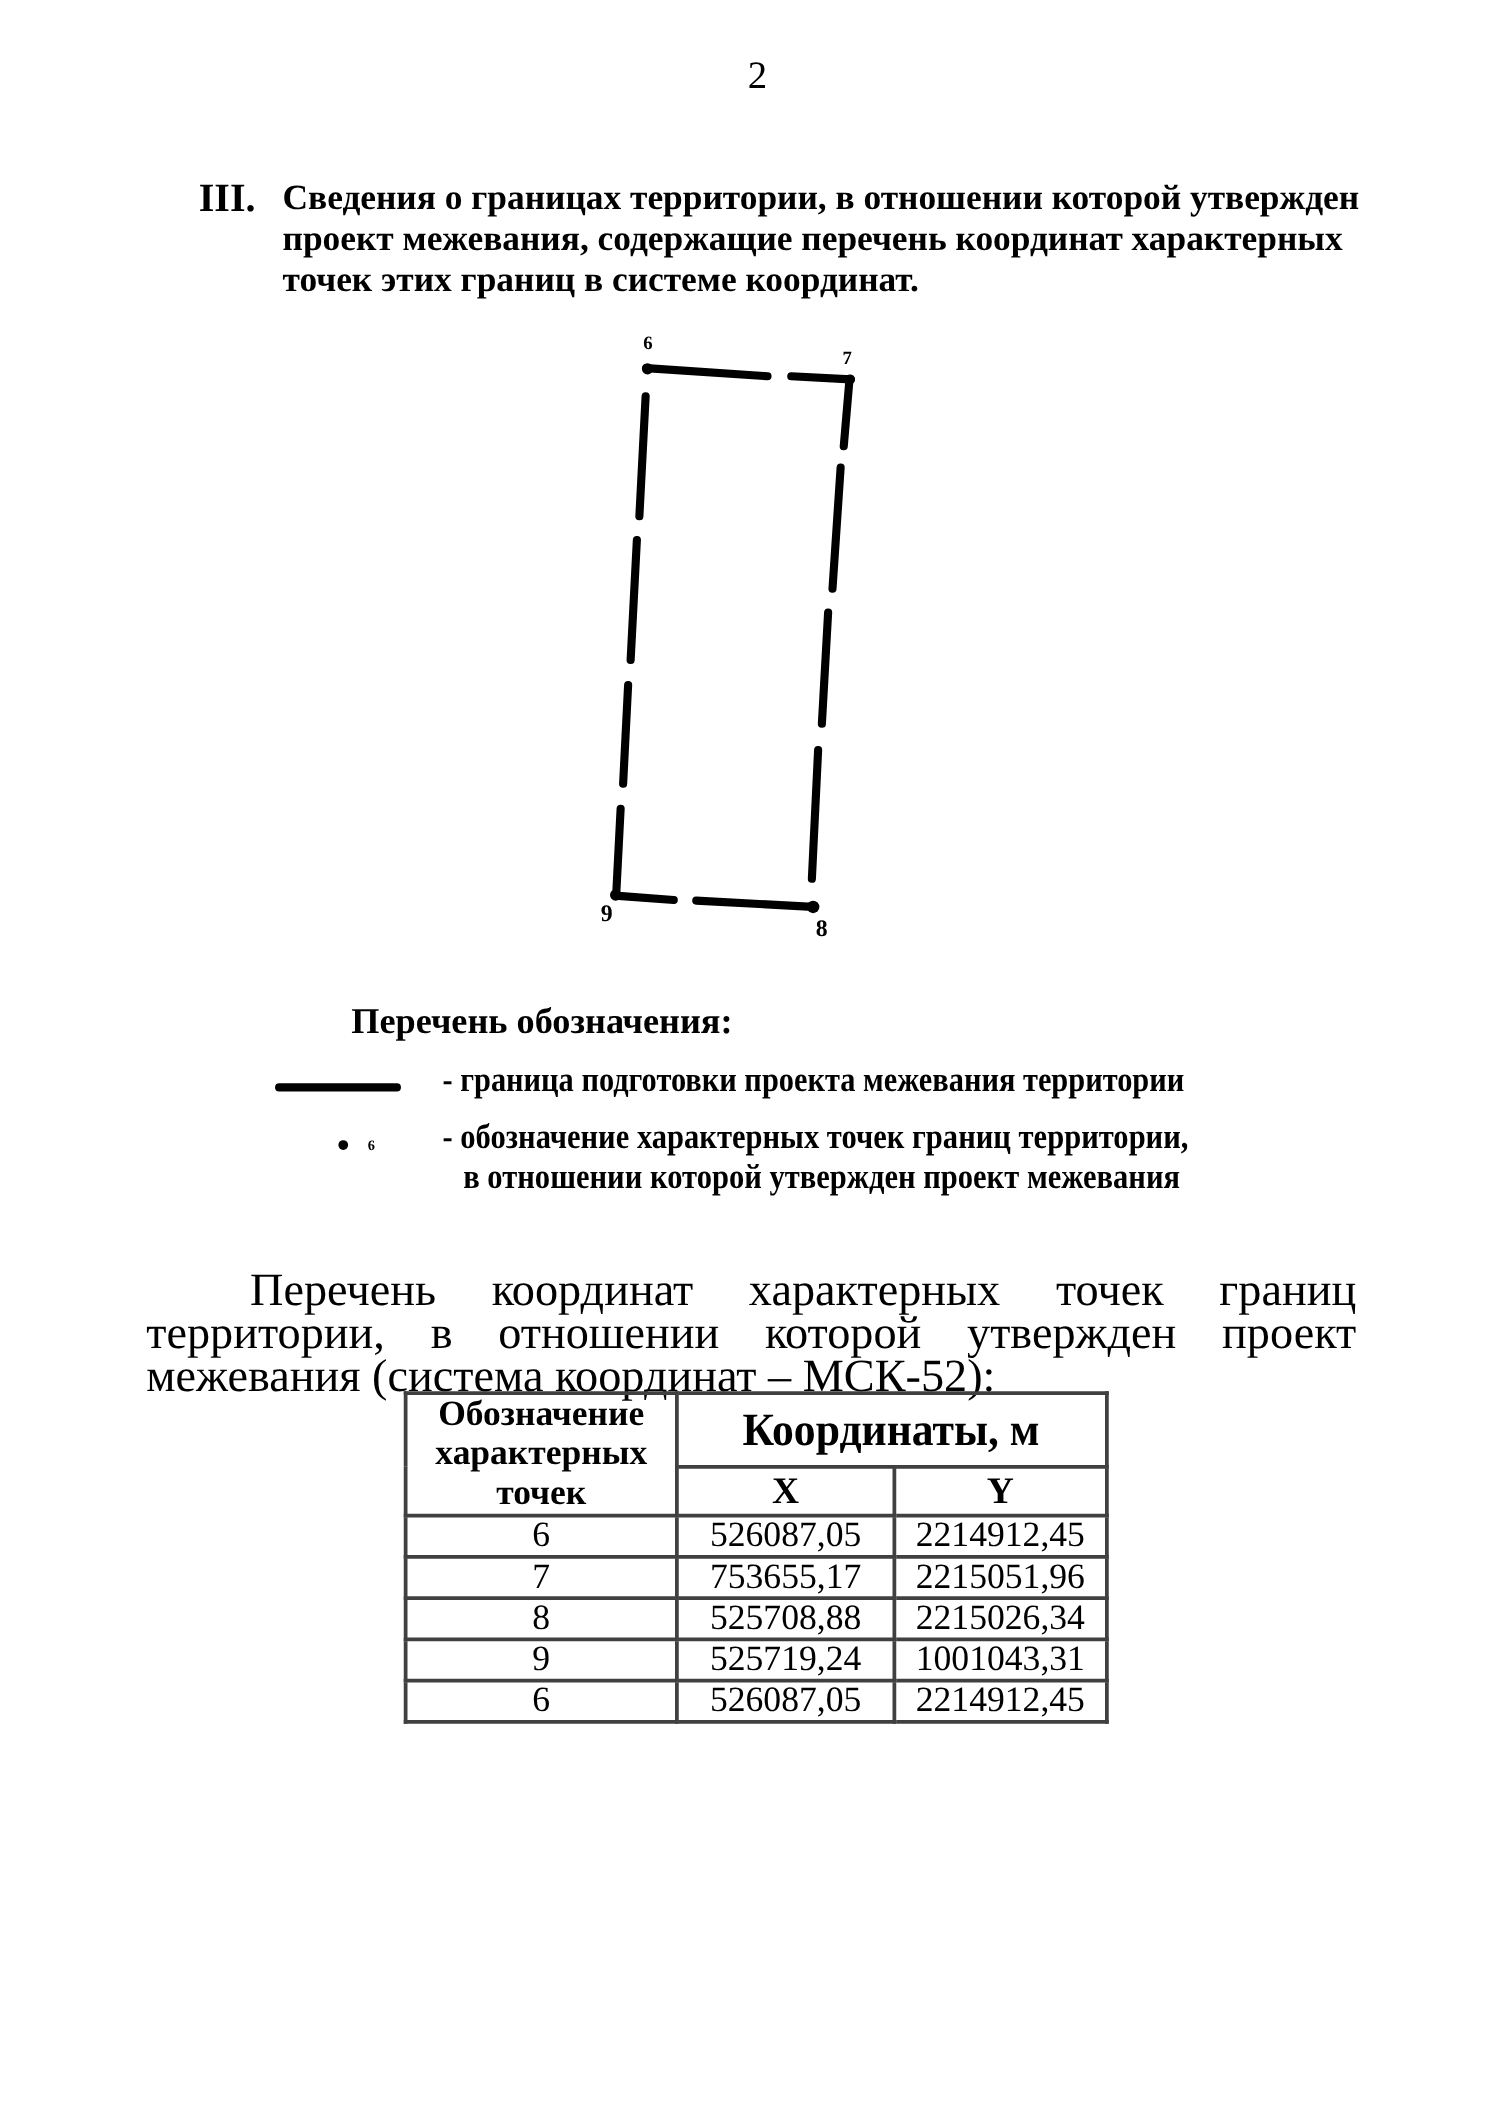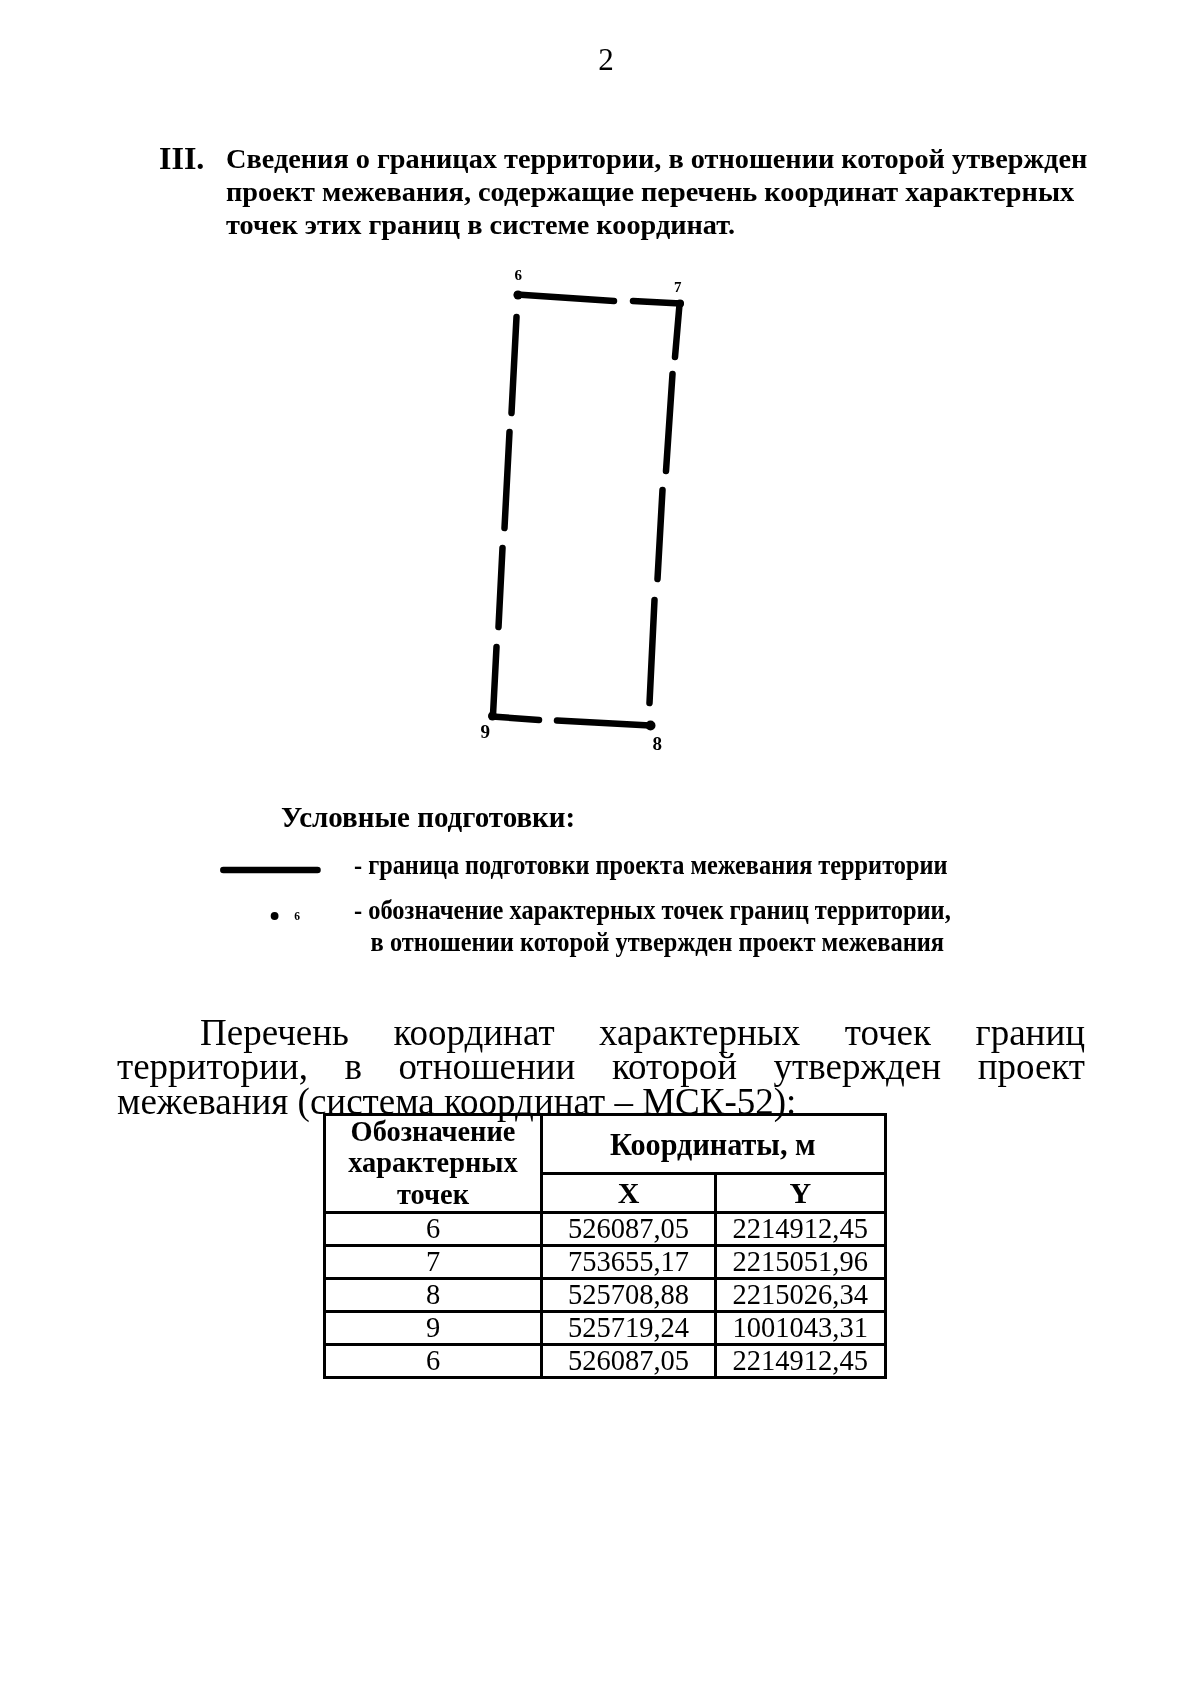--- a/index.html
+++ b/index.html
@@ -2,21 +2,21 @@
 <html><head>
 <meta charset="utf-8">
 <style>
 html,body{margin:0;padding:0}
 body{width:1200px;height:1697px;background:#ffffff;position:relative;overflow:hidden;
      font-family:"Liberation Serif",serif;color:#000}
 .abs{position:absolute;white-space:nowrap}
 .b{font-weight:bold}
 table.ct{position:absolute;left:323px;top:1112.5px;border-collapse:collapse;table-layout:fixed;
         width:560.5px;font-size:28.5px;line-height:28px;text-align:center;white-space:normal}
-table.ct td{border:3px solid #000000;padding:0;text-align:center;vertical-align:middle}
+table.ct td{border:3px solid #404040;padding:0;text-align:center;vertical-align:middle}
 </style>
 </head>
 <body>
 
 <div class="abs" style="left:0;top:42px;width:1212px;text-align:center;font-size:31px;line-height:36px">2</div>
 
 <div class="abs b" style="left:159px;top:142px;font-size:32px;line-height:33px">III.</div>
 
 <div class="abs b" style="left:226px;top:142px;width:865px;font-size:28.3px;line-height:33px">Сведения о границах территории, в отношении которой утвержден<br>проект межевания, содержащие перечень координат характерных<br>точек этих границ в системе координат.</div>
 
@@ -48,21 +48,21 @@
 </svg>
 
 <div class="abs b" style="left:514.5px;top:268.3px;font-size:15px;line-height:15px">6</div>
 
 <div class="abs b" style="left:674px;top:279.5px;font-size:15px;line-height:15px">7</div>
 
 <div class="abs b" style="left:480.5px;top:722.1px;font-size:19px;line-height:19px">9</div>
 
 <div class="abs b" style="left:652.5px;top:733.6px;font-size:19px;line-height:19px">8</div>
 
-<div class="abs b" style="left:281px;top:802px;font-size:29px;line-height:31px">Условные подготовки:</div>
+<div class="abs b" style="left:281px;top:802px;font-size:29px;line-height:31px">Перечень обозначения:</div>
 
 <svg class="abs" style="left:215px;top:861.5px" width="112" height="16" viewBox="0 0 112 16">
   <path d="M8.3 7.9 L102.5 7.9" stroke="#000" stroke-width="6.5" stroke-linecap="round"></path>
 </svg>
 
 <div class="abs b" style="left:354px;top:850.5px;font-size:28px;line-height:28px;transform:scaleX(0.868);transform-origin:0 0">- граница подготовки проекта межевания территории</div>
 
 <svg class="abs" style="left:266px;top:907px" width="46" height="20" viewBox="0 0 46 20">
   <circle cx="8.6" cy="9" r="3.9" fill="#000"></circle>
   <text x="28.2" y="13.4" font-family="Liberation Serif" font-size="11.5" font-weight="bold" fill="#000">6</text>
@@ -76,21 +76,21 @@
   <colgroup>
       <col style="width:217px">
       <col style="width:174px">
       <col style="width:169.5px">
     </colgroup>
   <tbody>
       <tr style="height:59px">
 
     <td rowspan="2" class="b" style="font-size:28.4px;line-height:31.5px">Обозначение характерных точек</td>
 
-    <td colspan="2" class="b" style="font-size:32px;line-height:31px;padding-top:2px"><span style="display:inline-block;transform:scaleX(0.944);transform-origin:50% 50%">Координаты, м</span></td>
+    <td colspan="2" class="b" style="font-size:37px;line-height:31px;padding-top:2px"><span style="display:inline-block;transform:scaleX(0.944);transform-origin:50% 50%">Координаты, м</span></td>
   </tr>
   <tr style="height:39px">
 
     <td class="b" style="font-size:30px;line-height:31px">X</td>
 
     <td class="b" style="font-size:30px;line-height:31px">Y</td>
   </tr>
 
   <tr style="height:33px">
         <td>6</td>

